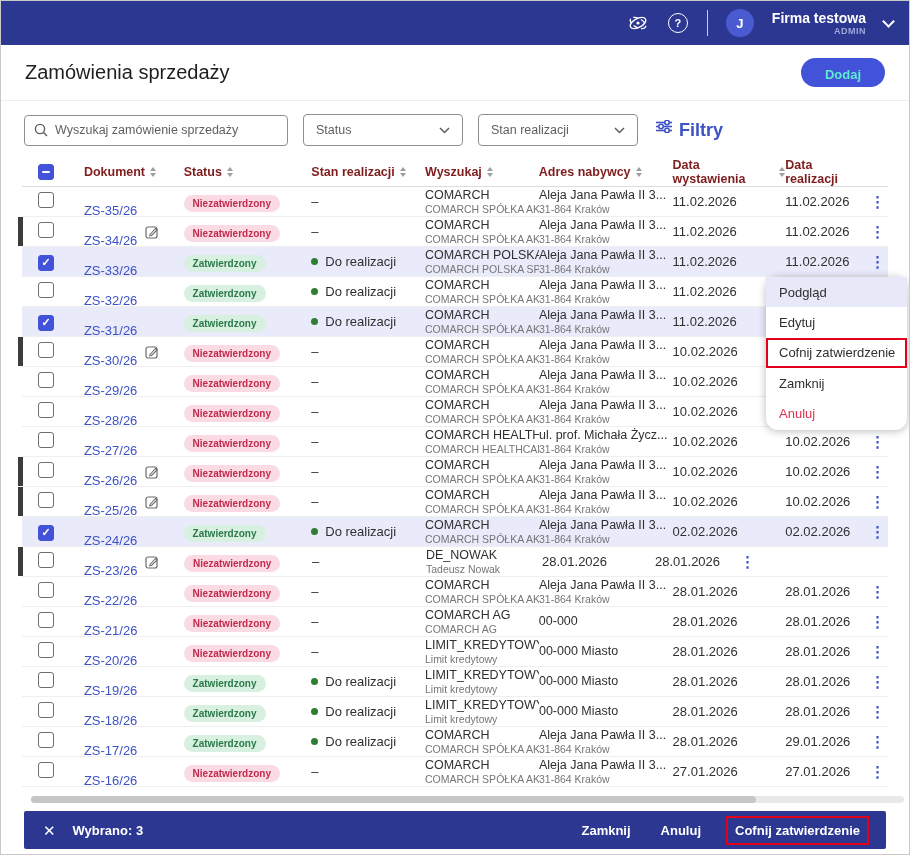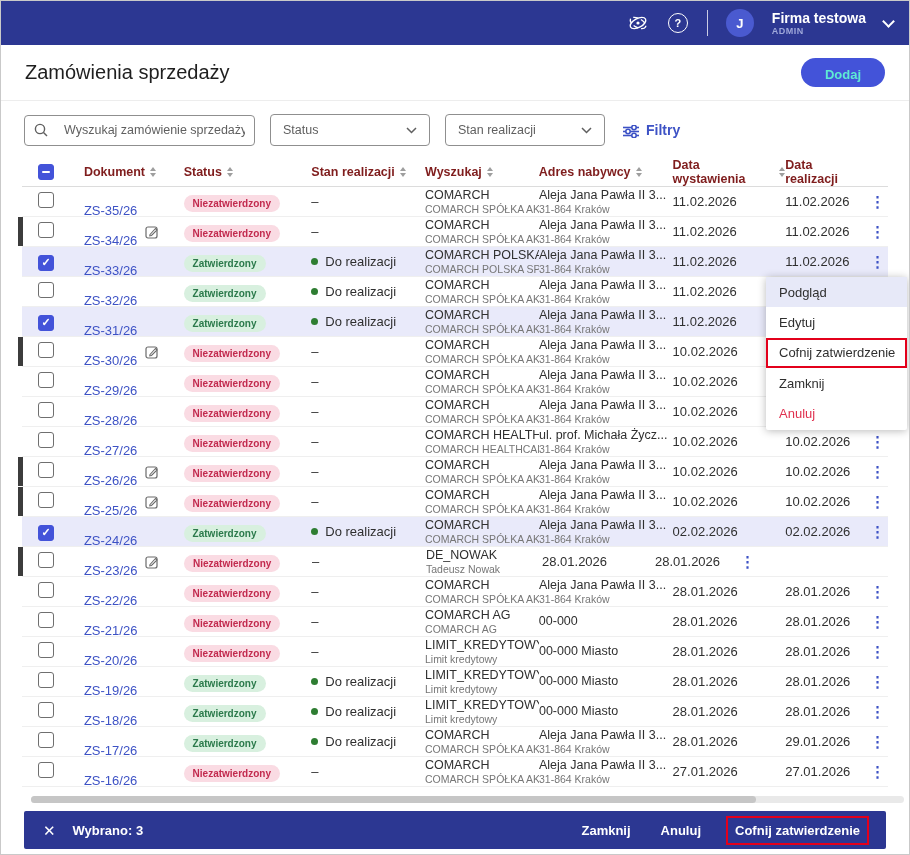--- a/index.html
+++ b/index.html
@@ -16,42 +16,42 @@
     height: 44px; background: #2c3792;
     display: flex; align-items: center; padding: 0 16px;
   }
   .topbar-right { margin-left: auto; display: flex; align-items: center; gap: 18px; }
   .tb-icon { width: 22px; height: 22px; display: flex; align-items: center; justify-content: center; cursor: pointer; }
   .help-circle { width: 20px; height: 20px; border: 1.5px solid #fff; border-radius: 50%;
     color: #fff; font-size: 11px; font-weight: 700; display: flex; align-items: center; justify-content: center; }
   .tb-divider { width: 1px; height: 26px; background: rgba(255,255,255,.75); }
   .avatar { width: 28px; height: 28px; border-radius: 50%; background: #4a5ad0; color: #fff;
     font-size: 13px; font-weight: 700; display: flex; align-items: center; justify-content: center; }
-  .company-block { display: flex; flex-direction: column; line-height: 1.15; }
+  .company-block { display: flex; flex-direction: column; line-height: 1.15; align-items: flex-end; }
   .company-name { color: #fff; font-size: 14px; font-weight: 700; }
   .company-role { color: #9fa8da; font-size: 9px; font-weight: 700; letter-spacing: .5px; }
   .chevron-down { width: 9px; height: 9px; border-right: 2px solid #fff; border-bottom: 2px solid #fff;
     transform: rotate(45deg); margin-top: -4px; }
   
   .page-header { display: flex; align-items: center; padding: 13px 24px 13px; border-bottom: 1px solid #ededed; }
   .page-title { font-size: 20px; color: #1f1f1f; font-weight: 500; }
   .add-btn { margin-left: auto; background: #4353d9; color: #5eead4; border: none; border-radius: 15px;
     height: 29px; padding: 9px 24px; font-size: 13px; font-weight: 700; cursor: pointer; font-family: inherit; }
   
   .filter-row { display: flex; align-items: center; gap: 15px; padding: 13px 24px 8px 23px; }
-  .search-box { width: 231px; height: 31px; border: 1px solid #8f8f8f; border-radius: 4px;
-    display: flex; align-items: center; padding: 0 9px; gap: 16px; background: #fff; }
+  .search-box { width: 264px; height: 31px; border: 1px solid #8f8f8f; border-radius: 4px;
+    display: flex; align-items: center; padding: 0 9px; gap: 7px; background: #fff; }
   .search-box input { border: none; outline: none; flex: 1; font-size: 12.5px; color: #333;
     font-family: inherit; background: transparent; }
   .search-box input::placeholder { color: #5f5f5f; }
   .dropdown { width: 160px; height: 32px; border: 1px solid #8f8f8f; border-radius: 4px;
     display: flex; align-items: center; padding: 0 12px; cursor: pointer; }
   .dropdown-label { font-size: 12.5px; color: #5f5f5f; }
   .dropdown svg { margin-left: auto; }
-  .filters-btn { display: flex; align-items: flex-end; gap: 7px; color: #3d52c5; font-size: 14px;
+  .filters-btn { display: flex; align-items: flex-start; gap: 7px; color: #3d52c5; font-size: 18px;
     font-weight: 700; cursor: pointer; margin-left: 3px; }
   
   .table-wrap { position: relative; margin: 4px 21px 0; }
   .thead { display: flex; align-items: center; height: 29px; border-bottom: 1px solid #dcdcdc; }
   .th { display: flex; align-items: center; gap: 5px; font-size: 12.5px; font-weight: 700; color: #7f1d1d; }
   .sort { display: inline-flex; flex-direction: column; gap: 2px; cursor: pointer; }
   .sort i { display: block; width: 0; height: 0; border-left: 3.5px solid transparent; border-right: 3.5px solid transparent; }
   .sort .up { border-bottom: 4px solid #9e9e9e; }
   .sort .dn { border-top: 4px solid #9e9e9e; }
   .c-check { width: 62px; padding-left: 16px; }
@@ -81,21 +81,21 @@
   .real-cell { display: flex; align-items: center; gap: 7px; font-size: 13px; color: #2f2f2f; }
   .real-dot { width: 7px; height: 7px; border-radius: 50%; background: #2e7d32; display: none; }
   .row .real-dot.on { display: inline-block; }
   .two-line { display: flex; flex-direction: column; line-height: 1.15; justify-content: center; }
   .tl-primary { font-size: 12.5px; color: #2f2f2f; white-space: nowrap; overflow: hidden; }
   .tl-secondary { font-size: 10.5px; color: #767676; white-space: nowrap; overflow: hidden; }
   .date-cell { font-size: 13px; color: #2f2f2f; }
   .kebab { color: #3d52c5; font-size: 15px; font-weight: 700; cursor: pointer; letter-spacing: 0; line-height: 1; }
   
   .context-menu { position: absolute; left: 744px; top: 119px; width: 141px; background: #fff;
-    box-shadow: 0 1px 8px rgba(0,0,0,.28); border-radius: 2px; z-index: 5; padding-bottom: 1px; }
+    box-shadow: 0 1px 8px rgba(0,0,0,.28); border-radius: 12px; z-index: 5; padding-bottom: 1px; }
   .menu-item { height: 30.4px; display: flex; align-items: center; padding: 0 13px; font-size: 13px;
     color: #2f2f2f; cursor: pointer; white-space: nowrap; }
   .menu-item.highlighted { background: #e7e9f8; }
   .menu-item.danger { color: #e0314f; }
   .menu-item.annotated { outline: 2.5px solid #e3001b; outline-offset: -2px; }
   
   .hscroll { margin: 9px 5px 0 30px; height: 7px; background: #e9e9e9; border-radius: 4px; position: relative; }
   .hscroll-thumb { position: absolute; left: 0; top: 0; height: 7px; width: 83%; background: #c6c6c6; border-radius: 4px; cursor: grab; }
   .footer-bar { margin: 8px 23px 0; height: 38px; background: #2c3792; border-radius: 2px;
     display: flex; align-items: center; padding: 0 19px; color: #fff; }

